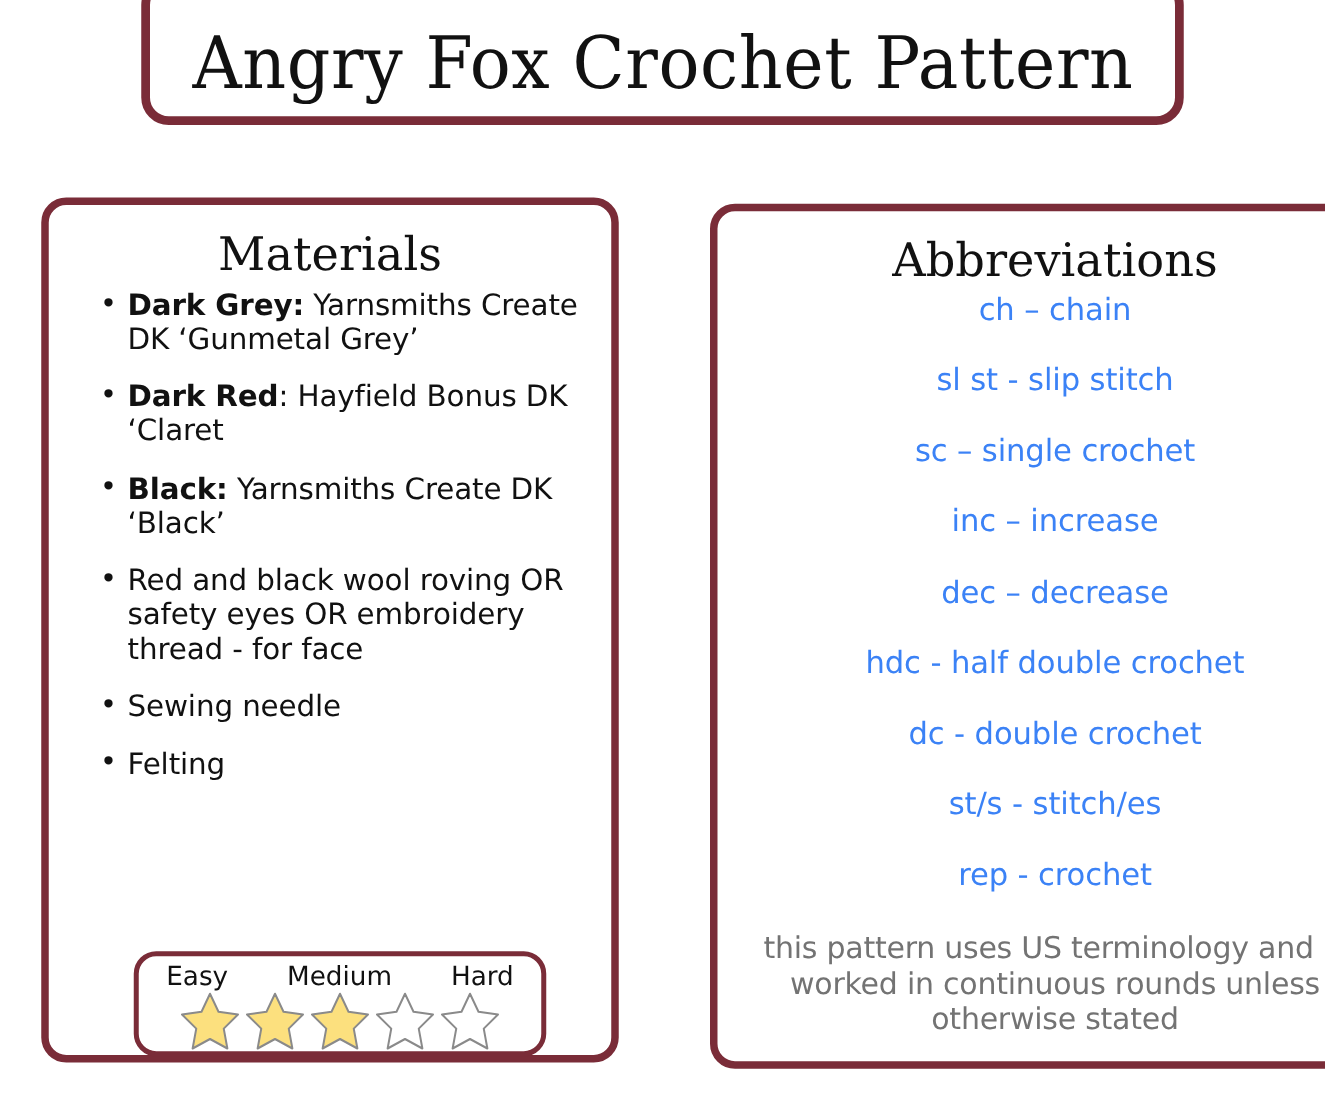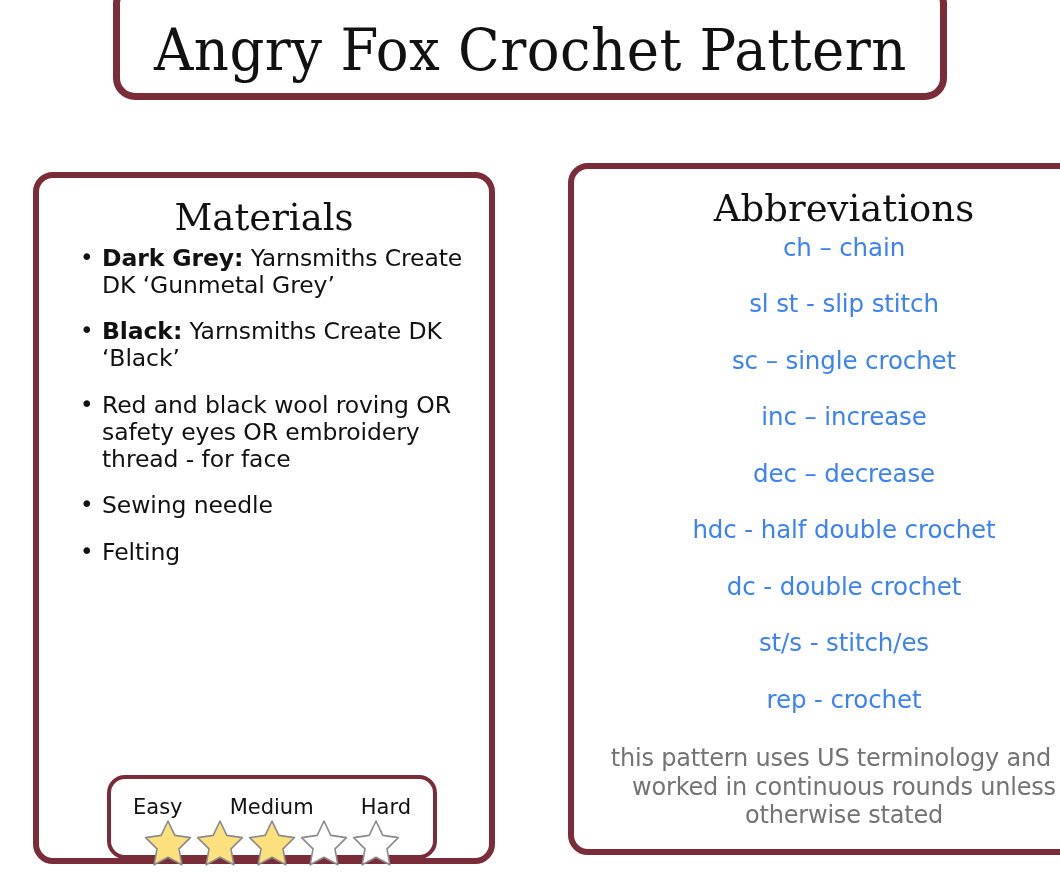--- a/index.html
+++ b/index.html
@@ -46,21 +46,21 @@
   
   .panel {
     position: absolute;
     box-sizing: border-box;
     border: 6px solid #7a2c38;
     border-radius: 20px;
     background: #ffffff;
   }
   #materials-panel {
     left: 33px;
-    top: 172px;
+    top: 158px;
     width: 462px;
     height: 692px;
   }
   #abbreviations-panel {
     left: 568px;
     top: 163px;
     width: 552px;
     height: 692px;
   }
   .panel-heading {
@@ -107,21 +107,21 @@
     width: 330px;
     height: 84px;
     box-sizing: border-box;
     border: 4px solid #7a2c38;
     border-radius: 18px;
     background: #ffffff;
   }
   #difficulty-labels {
     display: flex;
     justify-content: space-between;
-    padding: 16px 22px 0 22px;
+    padding: 4px 22px 0 22px;
     font-size: 21px;
     color: #111111;
     line-height: 1.15;
   }
   #difficulty-stars {
     display: flex;
     justify-content: center;
     gap: 4px;
     margin-top: -1px;
   }
@@ -156,20 +156,21 @@
 
 <div id="title-banner">
   <div id="title-text">Angry Fox Crochet Pattern</div>
 </div>
 
 <div class="panel" id="materials-panel">
   <div class="panel-heading">Materials</div>
 
   <ul id="materials-list">
     <li><b>Dark Grey:</b><span> Yarnsmiths Create DK ‘Gunmetal Grey’</span></li>
+    <li><b>Dark Red</b><span>: Hayfield Bonus DK ‘Claret</span></li>
     <li><b>Black:</b><span> Yarnsmiths Create DK ‘Black’</span></li>
     <li><span>Red and black wool roving OR safety eyes OR embroidery thread - for face</span></li>
     <li><span>Sewing needle</span></li>
     <li><span>Felting</span></li>
   </ul>
 
   <div id="difficulty-box">
     <div id="difficulty-labels">
       <span>Easy</span>
       <span>Medium</span>

